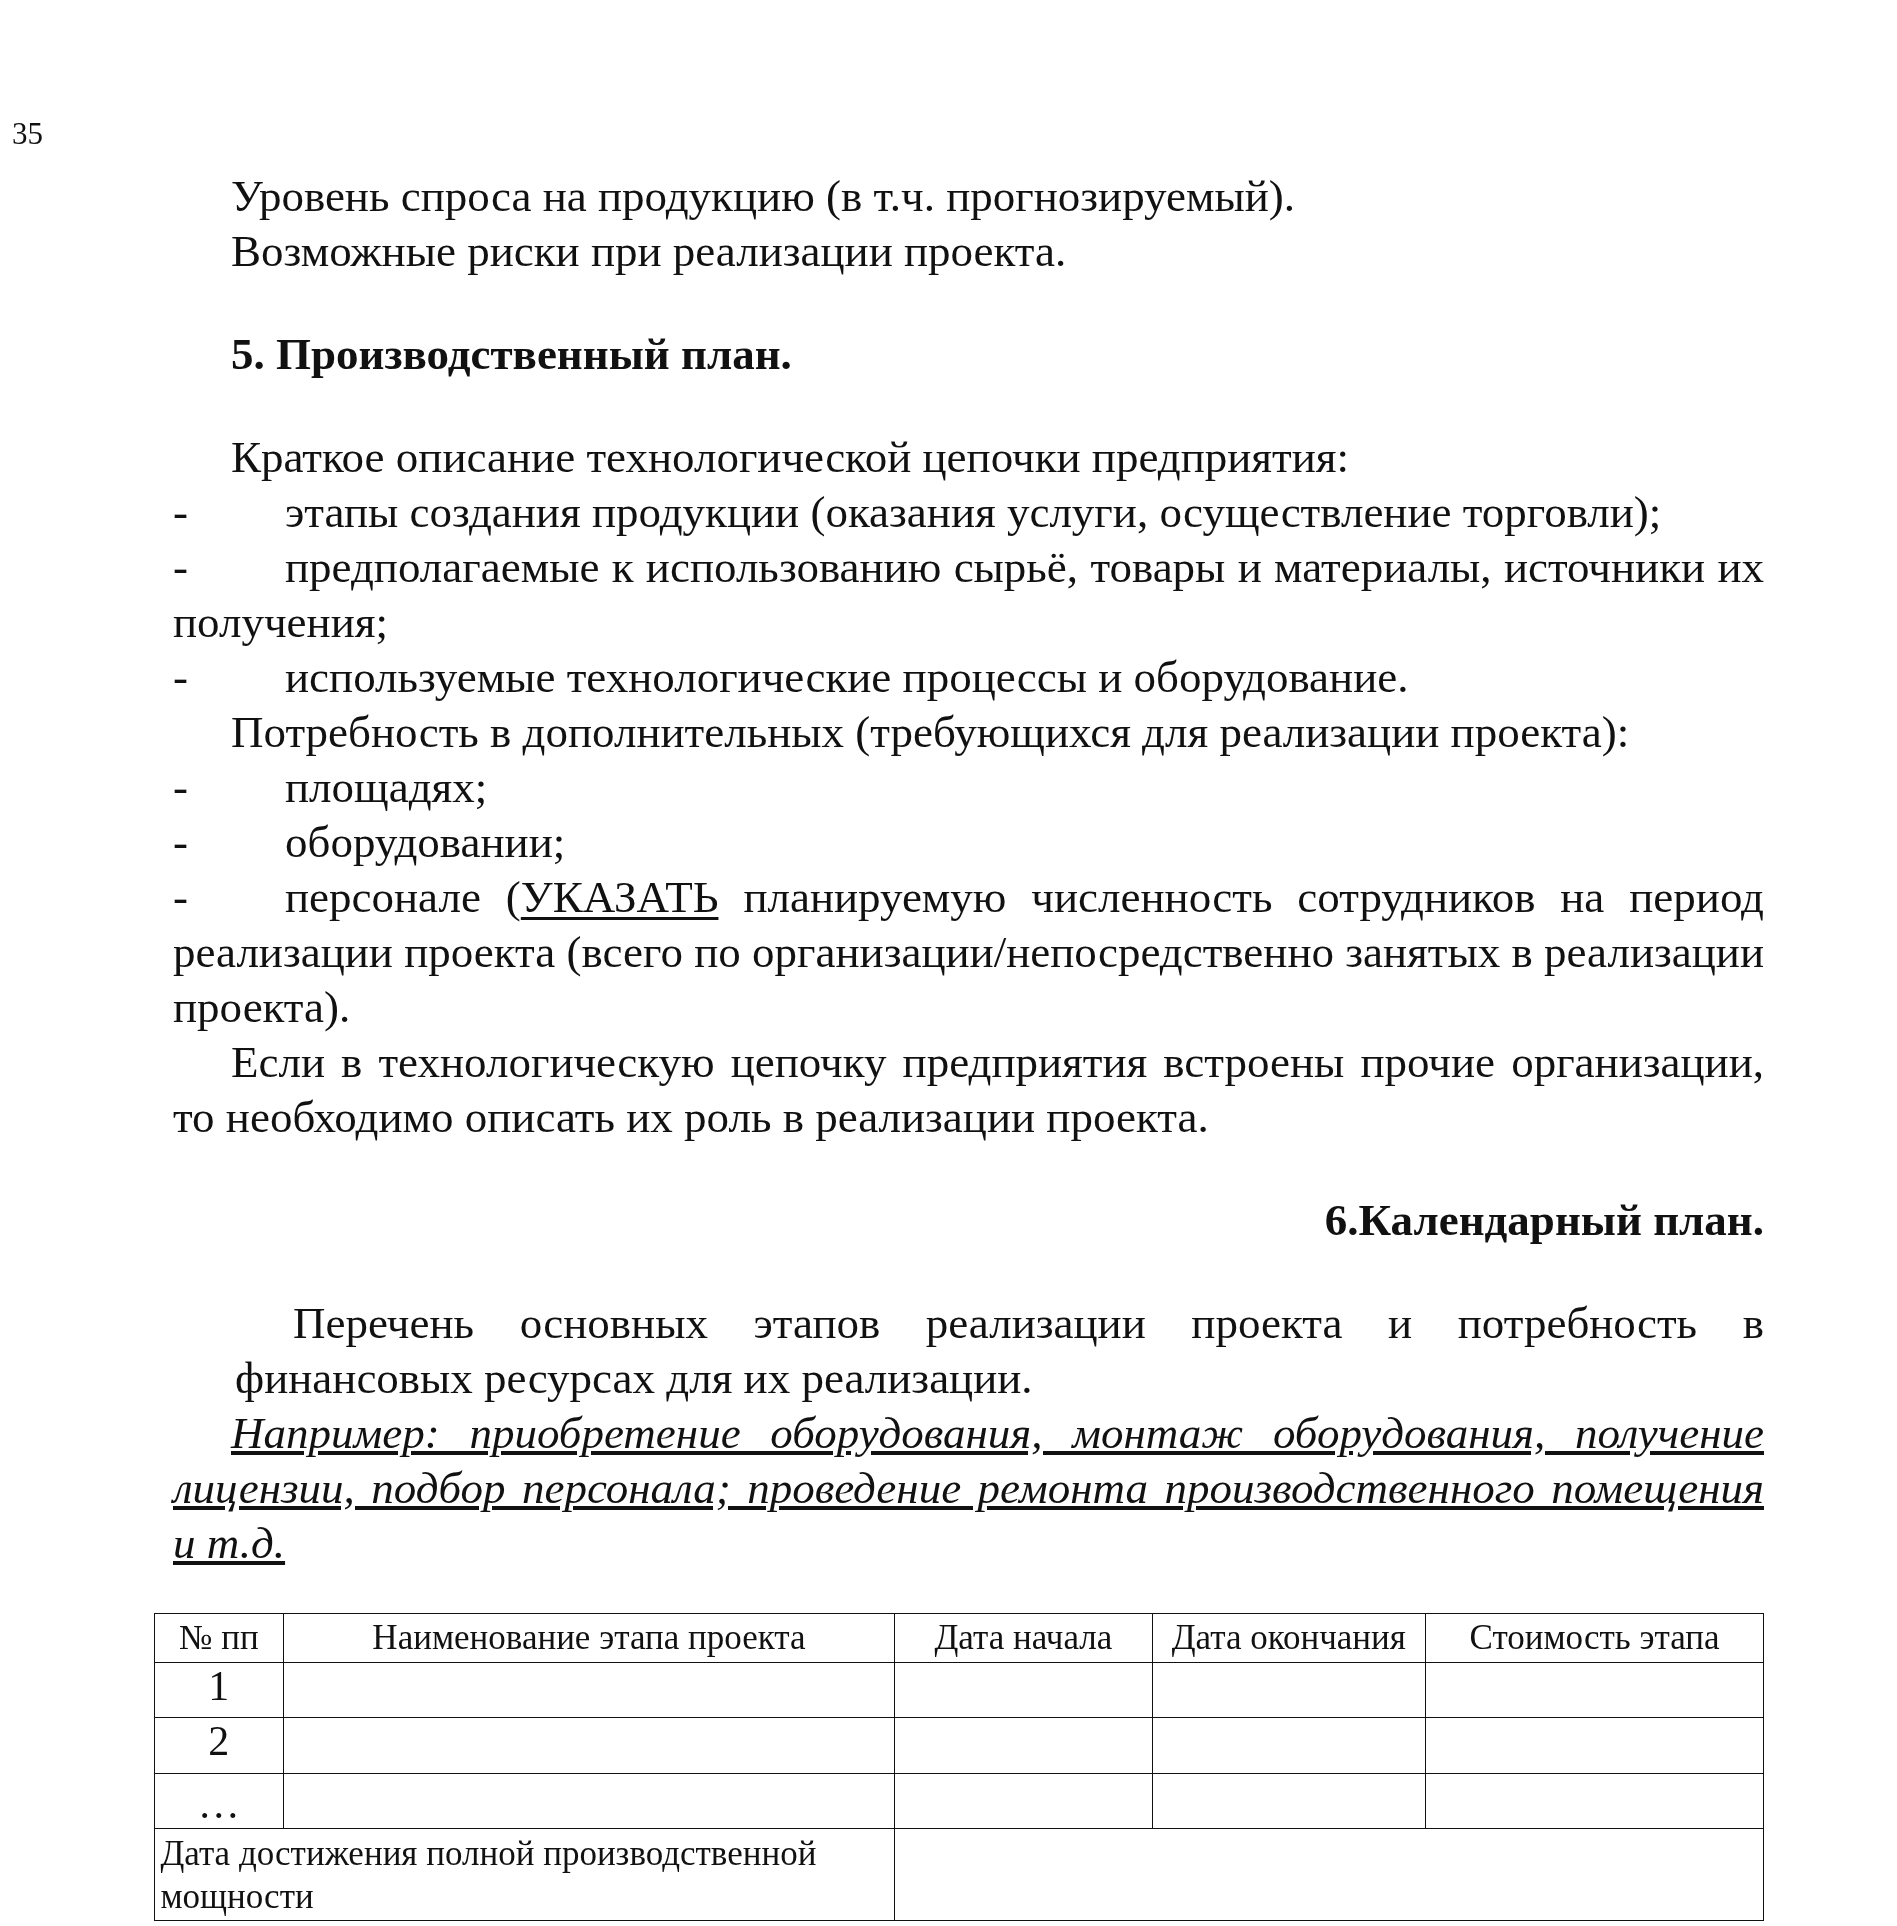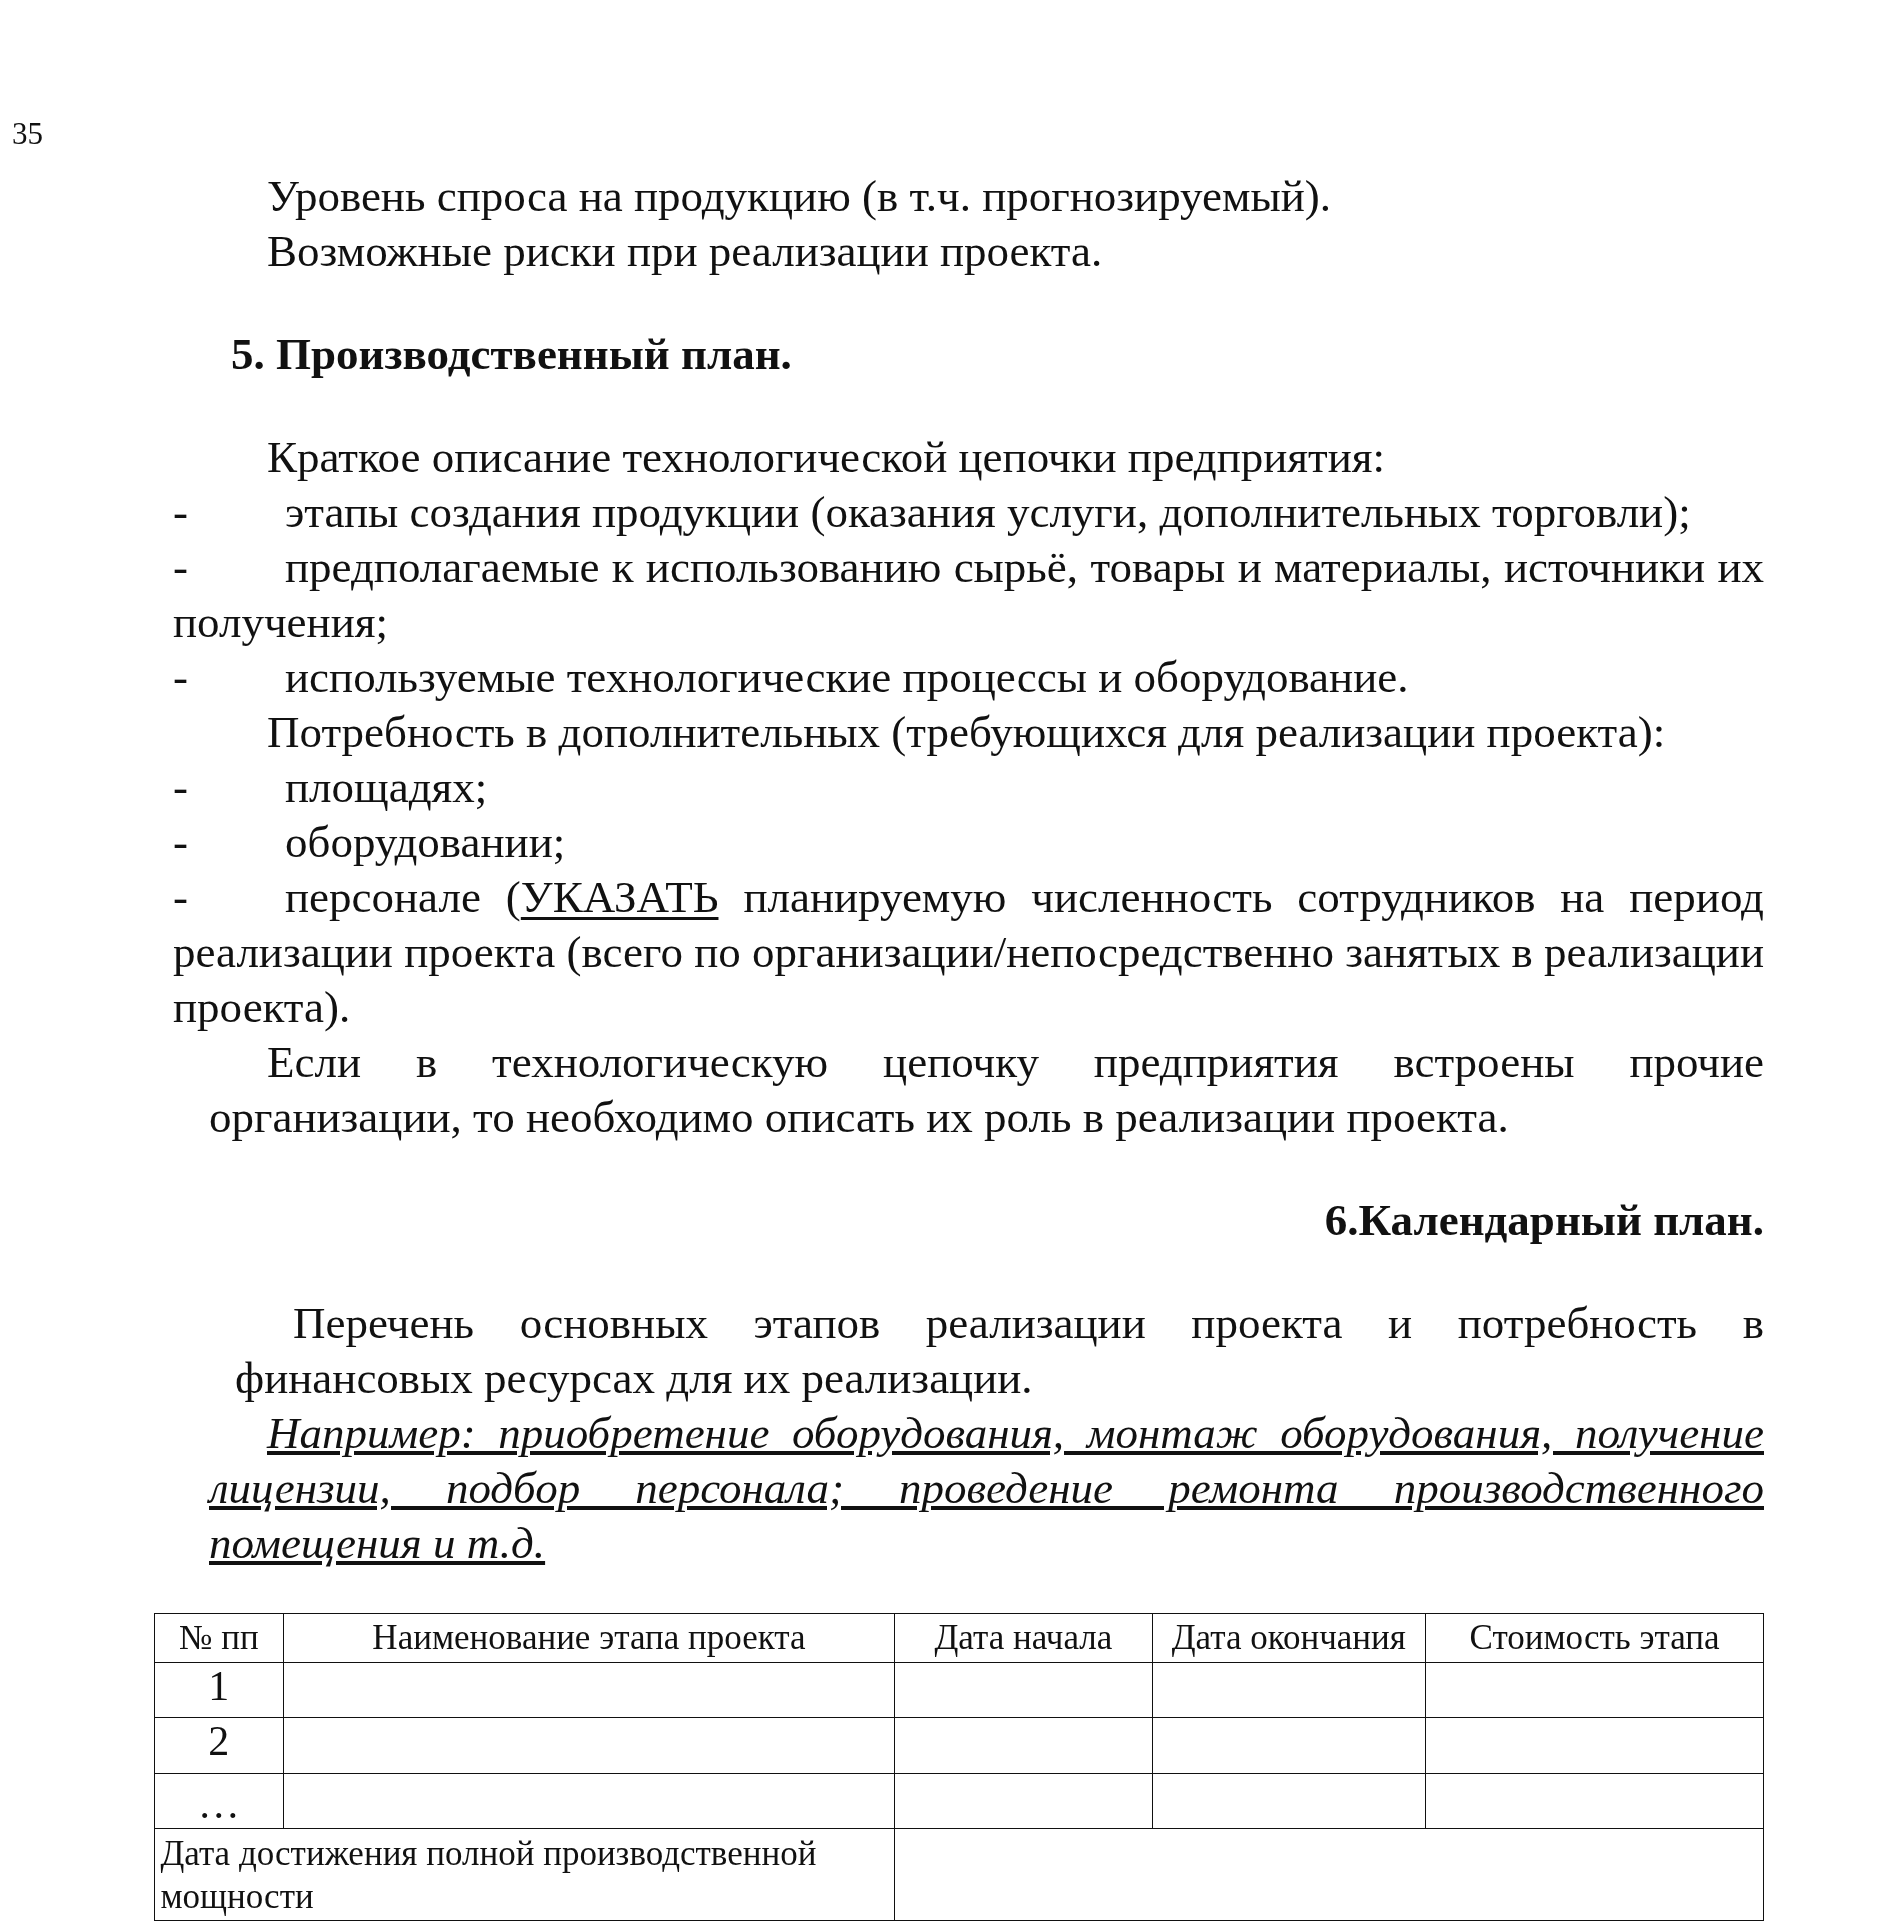--- a/index.html
+++ b/index.html
@@ -10,21 +10,21 @@
     }
     .page-number {
       position: absolute; top: 116px; left: 12px; width: 100%;
       text-align: left; font-size: 31px;
     }
     .content {
       position: absolute; left: 173px; top: 169px; width: 1591px;
       font-size: 45px; line-height: 55px;
     }
     p { margin: 0; }
-    .indent { text-indent: 58px; margin-left: 36px; }
+    .indent { text-indent: 58px; }
     .heading { font-weight: bold; margin-top: 48px; margin-bottom: 48px; }
     .heading.sec5 { padding-left: 58px; }
     .heading.numbered { padding-left: 116px; text-align: right; }
     .heading .num { display: inline-block; width: 112px; }
     .bullet { position: relative; padding-left: 112px; }
     .bullet .dash { position: absolute; left: 0; top: 0; }
     .bullet.wrap { padding-left: 0; text-indent: 112px; }
     .bullet.wrap .dash { text-indent: 0; }
     .justify { text-align: justify; text-align-last: left; }
     .underline { text-decoration: underline; text-decoration-thickness: 3.1px; text-underline-offset: 5.4px; }
@@ -51,21 +51,21 @@
   <p class="indent">Возможные риски при реализации проекта.</p>
 
   <p class="heading sec5">
     <span>5.</span>
     <span>Производственный план.</span>
   </p>
 
   <p class="indent">Краткое описание технологической цепочки предприятия:</p>
   <p class="bullet">
     <span class="dash">-</span>
-    <span>этапы создания  продукции (оказания услуги, дополнительных торговли);</span>
+    <span>этапы создания  продукции (оказания услуги, осуществление торговли);</span>
   </p>
   <p class="bullet wrap justify">
     <span class="dash">-</span>
     <span>предполагаемые к использованию сырьё, товары и материалы, источники их получения;</span>
   </p>
   <p class="bullet">
     <span class="dash">-</span>
     <span>используемые технологические процессы и оборудование.</span>
   </p>
   <p class="indent">Потребность в дополнительных (требующихся для реализации проекта):</p>

